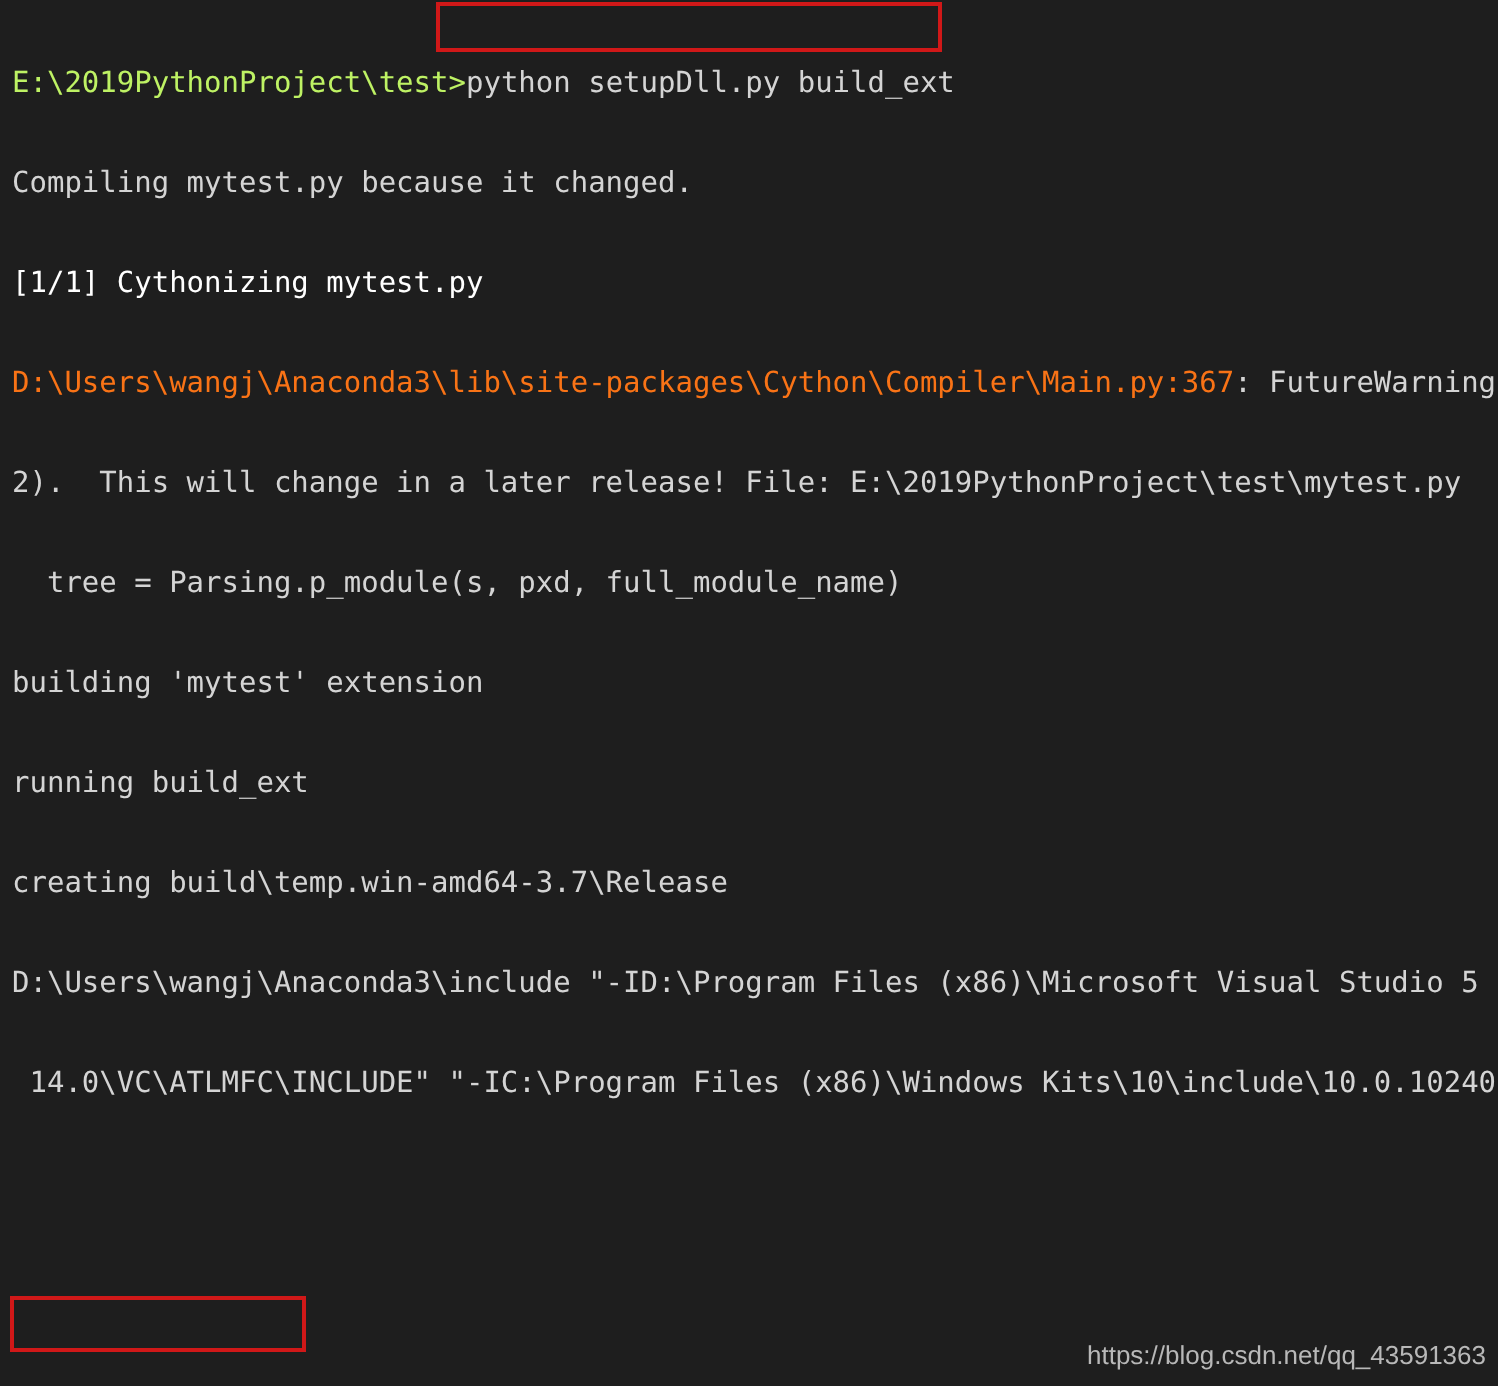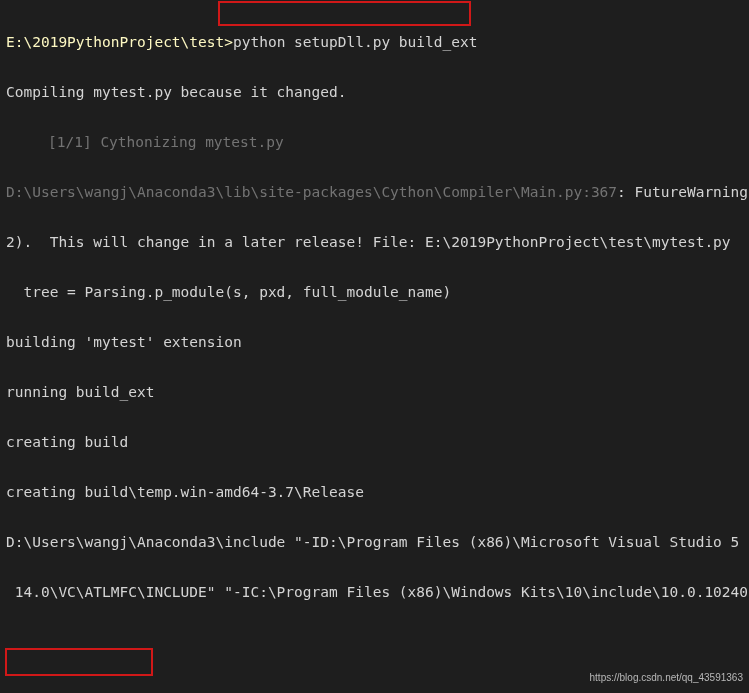--- a/index.html
+++ b/index.html
@@ -17,28 +17,27 @@
       height: 693px;
       overflow: hidden;
       padding: 5px 6px;
       position: relative;
     }
     .terminal {
       white-space: pre;
       position: relative;
     }
     .prompt {
-      color: #fef9c3;
+      color: #bef264;
     }
     .cyan {
-      color: #737373;
-      margin-left: 42px;
+      color: #ffffff;
     }
     .path-link {
-      color: #737373;
+      color: #f97316;
     }
     .red-box-1 {
       position: absolute;
       top: 1px;
       left: 218px;
       width: 253px;
       height: 25px;
       border: 2px solid #d01818;
       pointer-events: none;
     }
@@ -49,40 +48,39 @@
       width: 148px;
       height: 28px;
       border: 2px solid #d01818;
       pointer-events: none;
     }
     .watermark {
       position: absolute;
       bottom: 3px;
       right: 6px;
       color: #b8b8b8;
-      font-size: 10px;
+      font-size: 13px;
       font-family: Arial, sans-serif;
     }
     .line {
       height: 25px;
     }
   </style>
 </head>
 <body>
 
 <div class="terminal">
 <div class="line"><span class="prompt">E:\2019PythonProject\test&gt;</span><span>python setupDll.py build_ext</span></div>
 <div class="line"><span>Compiling mytest.py because it changed.</span></div>
 <div class="line"><span class="cyan">[1/1] Cythonizing mytest.py</span></div>
 <div class="line"><span class="path-link">D:\Users\wangj\Anaconda3\lib\site-packages\Cython\Compiler\Main.py:367</span><span>: FutureWarning</span></div>
 <div class="line"><span>2).  This will change in a later release! File: E:\2019PythonProject\test\mytest.py</span></div>
 <div class="line"><span>  tree = Parsing.p_module(s, pxd, full_module_name)</span></div>
 <div class="line"><span>building 'mytest' extension</span></div>
 <div class="line"><span>running build_ext</span></div>
-<div class="line"><span>creating build</span></div>
 <div class="line"><span>creating build\temp.win-amd64-3.7\Release</span></div>
 <div class="line"><span>D:\Users\wangj\Anaconda3\include "-ID:\Program Files (x86)\Microsoft Visual Studio 5</span></div>
 <div class="line"><span> 14.0\VC\ATLMFC\INCLUDE" "-IC:\Program Files (x86)\Windows Kits\10\include\10.0.10240</span></div>
 
 
 
 
 
 
 

